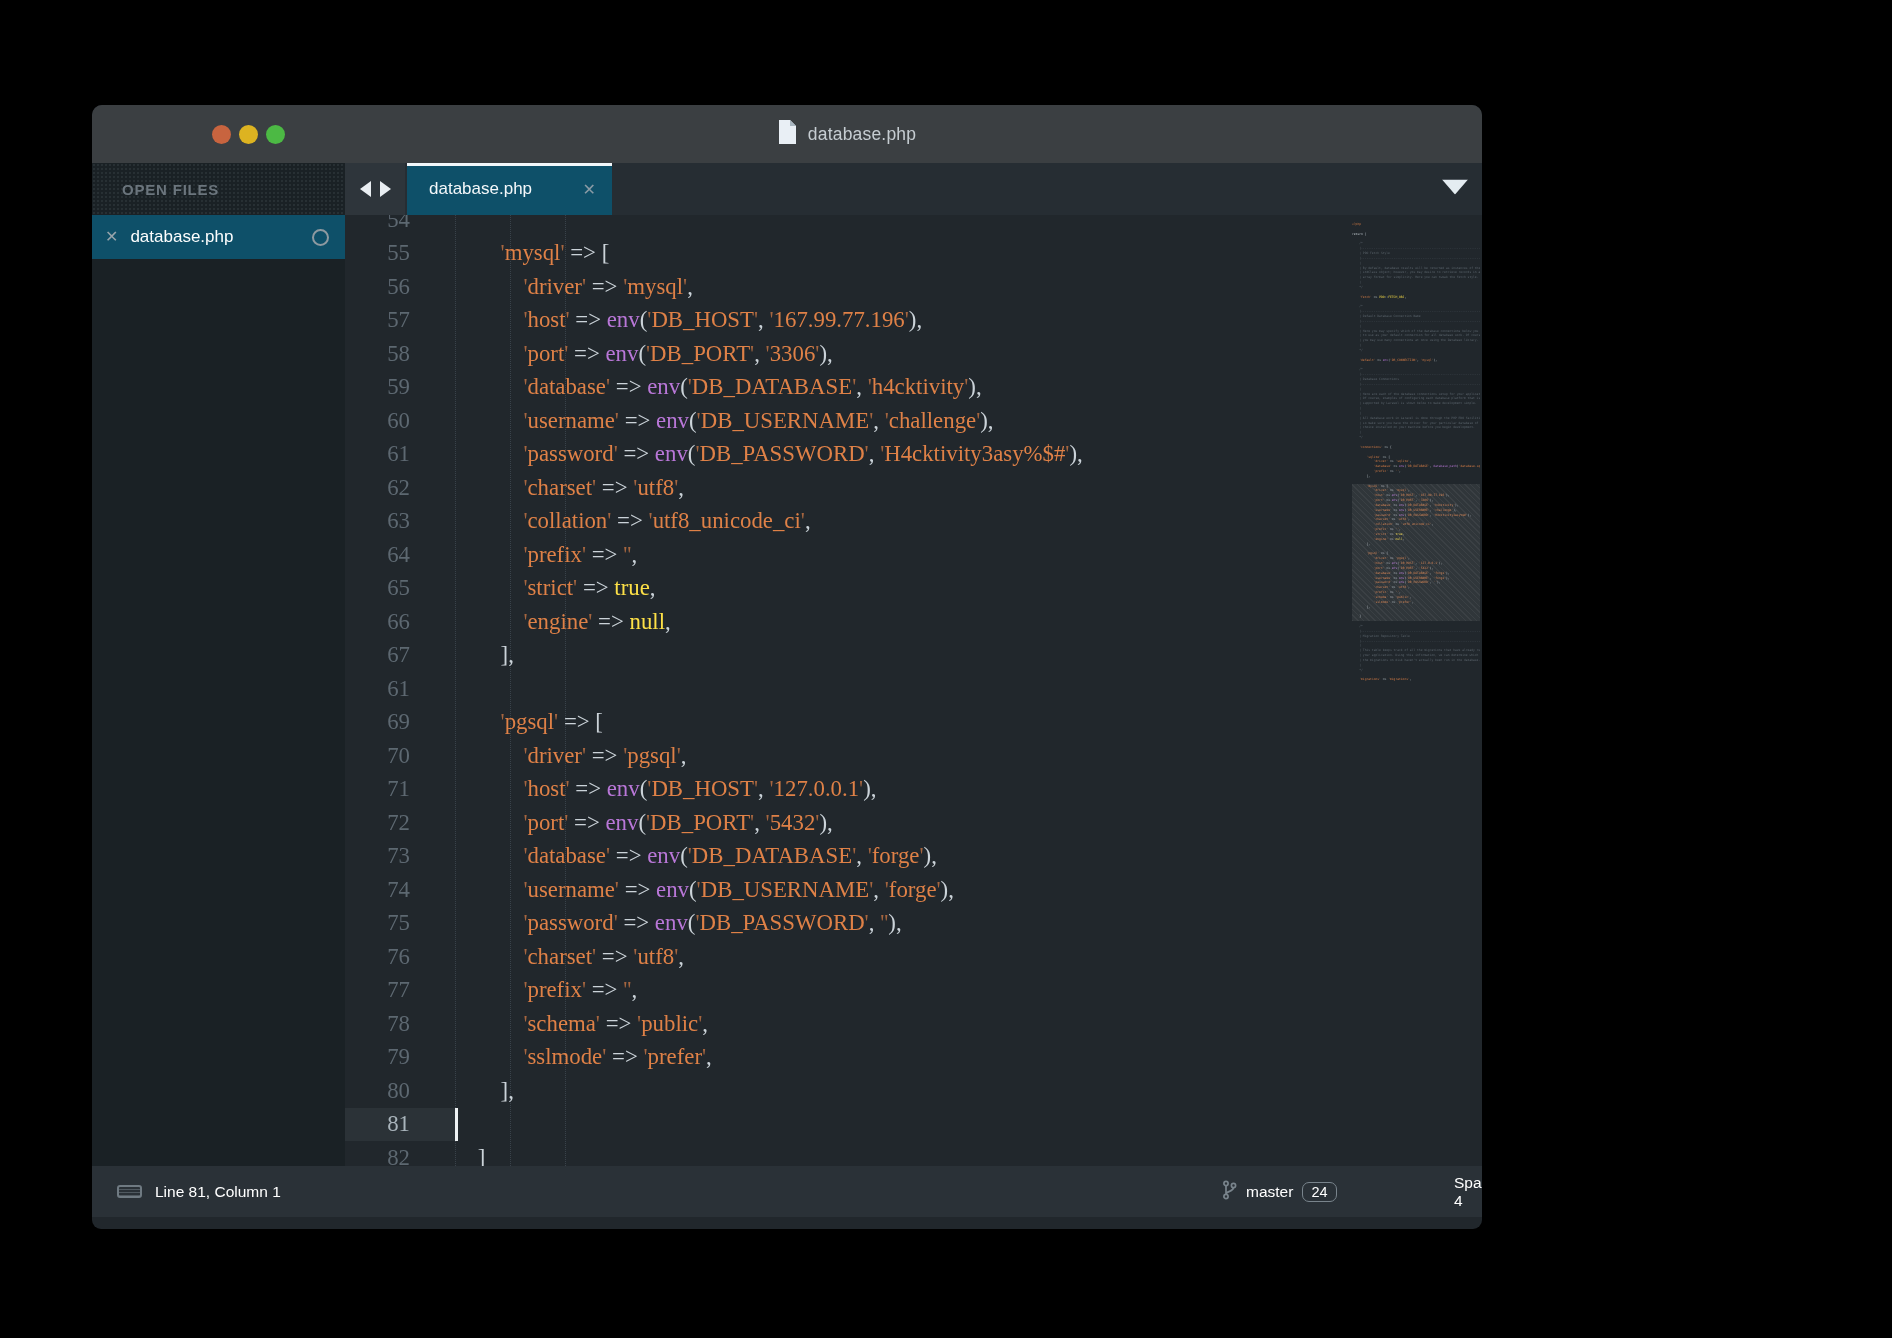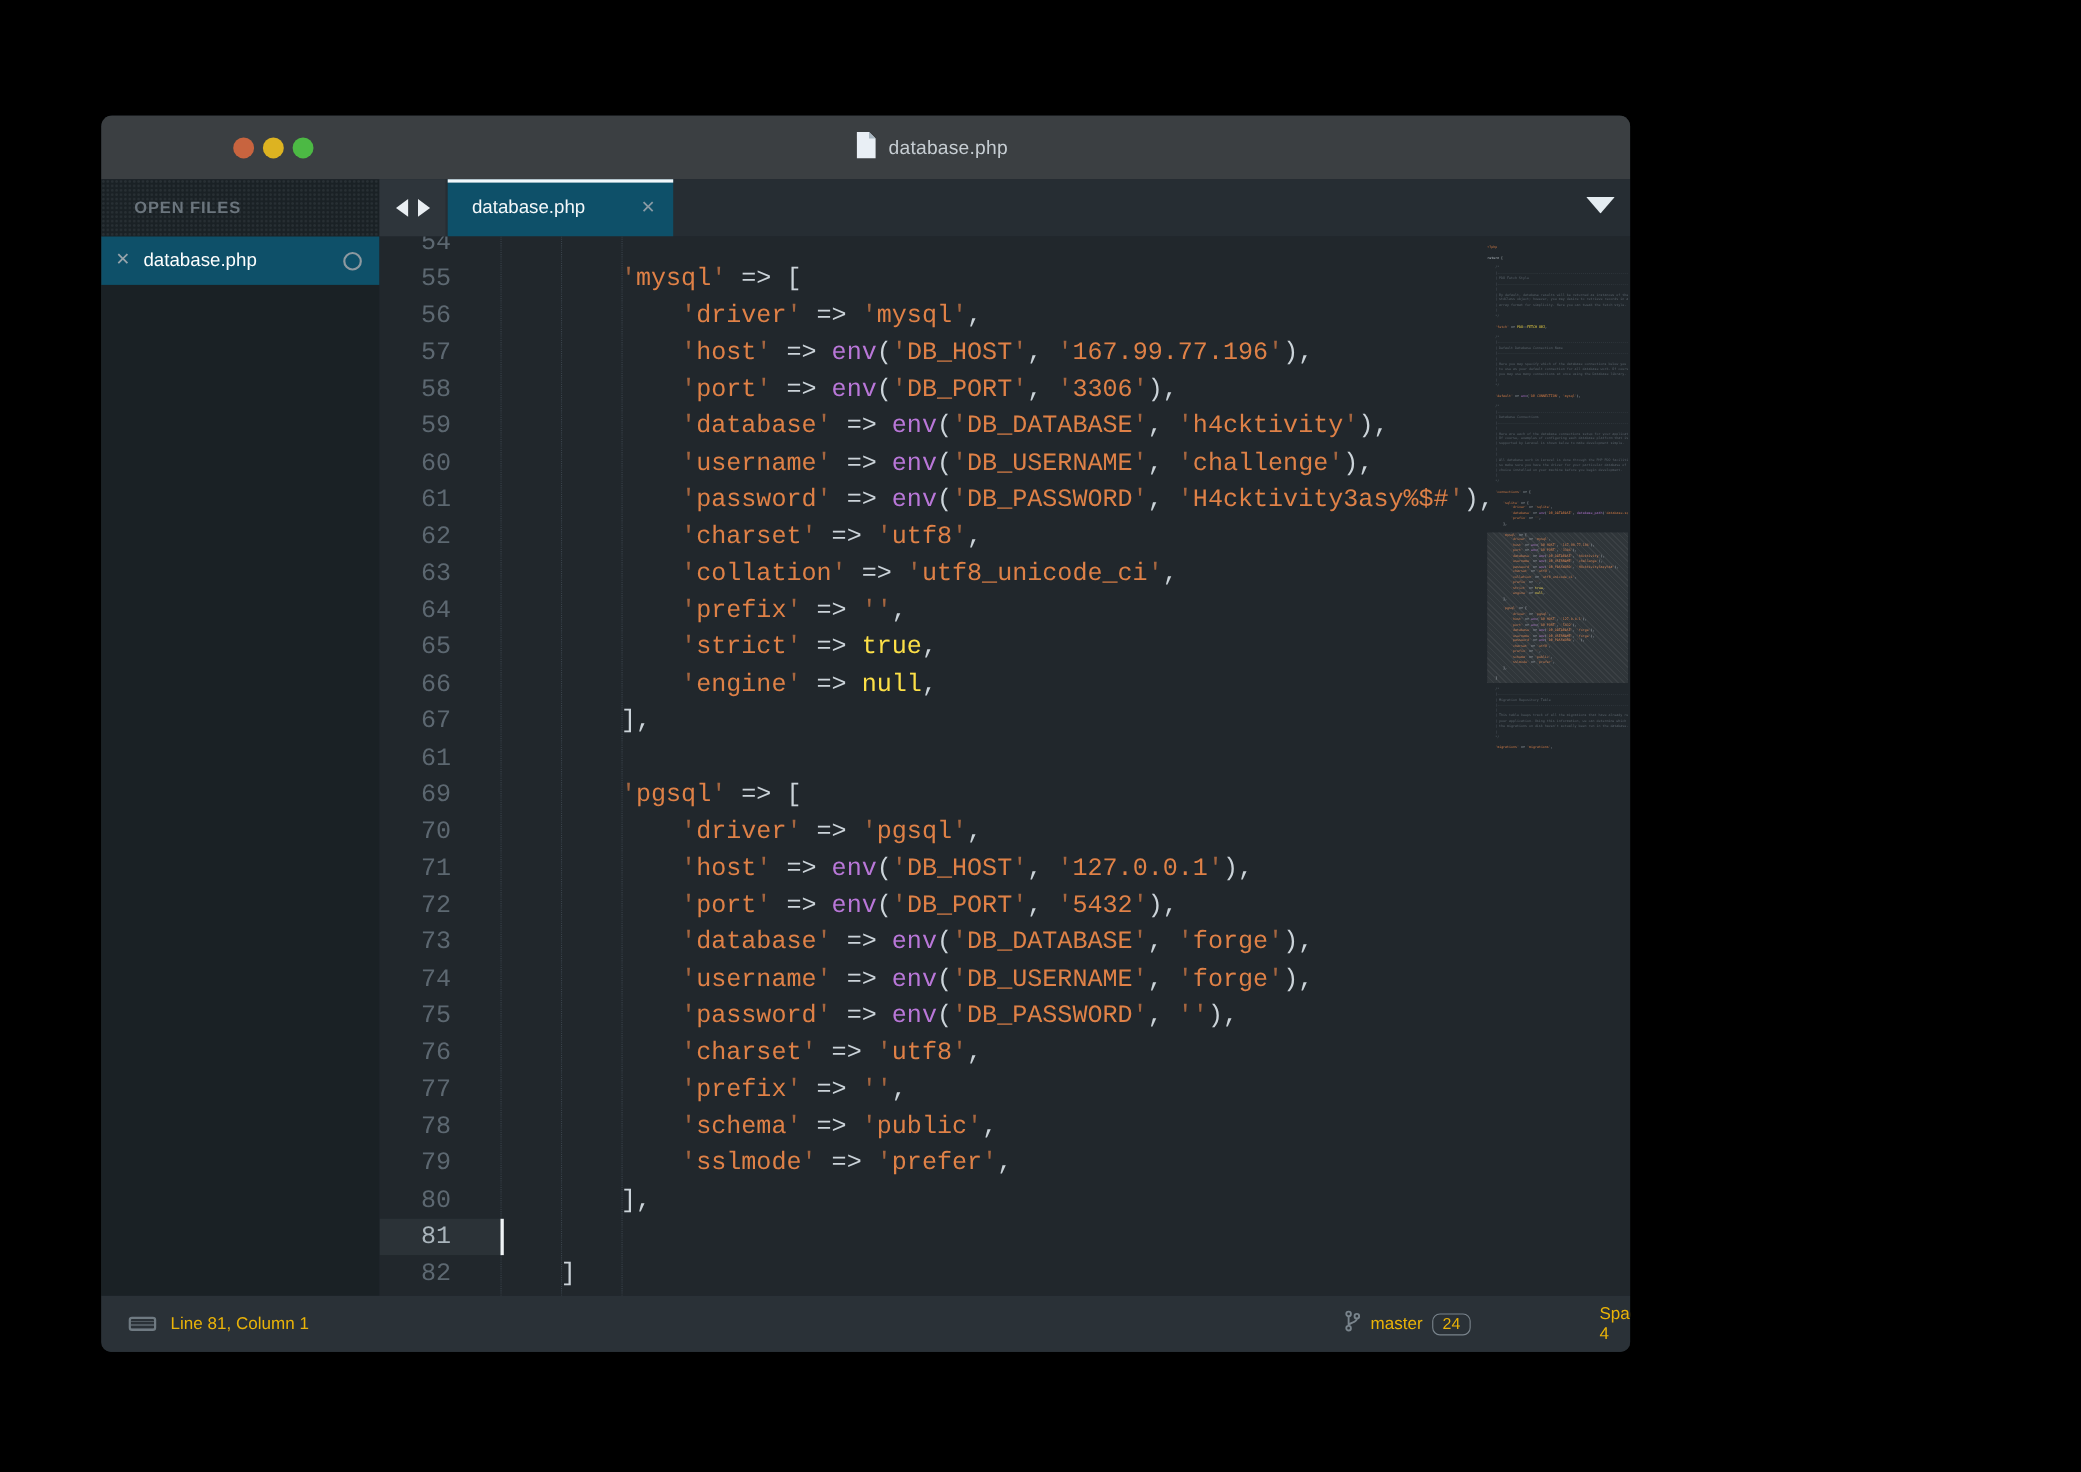--- a/index.html
+++ b/index.html
@@ -35,38 +35,38 @@
     justify-content:space-between;padding:0 16px 0 22px;box-sizing:border-box;}
   .tab::before{content:"";position:absolute;left:0;right:0;top:0;height:3px;background:#f2f7fa;}
   .tab-label{color:#f4f8fa;font-size:17px;}
   .tab-close{color:#8a9ba5;font-size:16px;}
   .tab-overflow{position:absolute;right:14px;top:50%;transform:translateY(-50%);}
 
   
   .editor{position:absolute;left:253px;right:0;top:110px;bottom:51px;background:#21272c;overflow:hidden;}
   .guide{position:absolute;top:0;bottom:0;width:0;border-left:1px dotted #39424a;}
   .lines{position:absolute;left:0;right:0;top:-12px;}
-  .line{height:33.5px;display:flex;align-items:center;font-family:Liberation Mono, monospace;
+  .line{height:33.5px;display:flex;align-items:center;font-family:Liberation Serif, serif;
     font-size:22.8px;white-space:pre;}
   .gut{width:110px;box-sizing:border-box;padding-right:45px;text-align:right;color:#5d6871;flex:none;
     height:100%;display:flex;align-items:center;justify-content:flex-end;}
   .line.active .gut{background:#2b3237;color:#a9b4bb;padding-left:32px;}
   .code{position:relative;height:100%;display:flex;align-items:center;}
   .cursor{position:absolute;left:0;top:0;bottom:0;width:3px;background:#eef2f4;}
   .t-str{color:#df8147;} .t-q{color:#a5653f;} .t-pn{color:#cbd3d9;}
   .t-fn{color:#b977d8;} .t-kw{color:#fde047;} .t-cm{color:#5f6971;}
 
   
   .minimap{position:absolute;top:7px;right:2px;width:128px;overflow:hidden;opacity:.92;}
   .mline{font-family:"DejaVu Sans Mono",monospace;font-size:3px;line-height:4.85px;white-space:pre;height:4.85px;overflow:hidden;}
   .mviewport{position:absolute;right:2px;top:269px;width:128px;height:137px;background:rgba(255,255,255,.07);
     background-image:repeating-linear-gradient(45deg,rgba(255,255,255,.05) 0 1px,transparent 1px 4px);}
 
   
-  .statusbar{position:absolute;left:0;right:0;bottom:0;height:51px;background:#2a3137;color:#eab308;font-size:15.5px;}
+  .statusbar{position:absolute;left:0;right:0;bottom:12px;height:51px;background:#2a3137;color:#ffffff;font-size:15.5px;}
   .sb-left{position:absolute;left:25px;top:0;height:100%;display:flex;align-items:center;gap:13px;}
   .pos-icon{width:25px;height:13px;border:2px solid #6f7a82;border-radius:3px;box-sizing:border-box;
     background:repeating-linear-gradient(0deg,rgba(111,122,130,.55) 0 1px,transparent 1px 3px);}
   .grp{position:absolute;top:0;height:100%;display:flex;align-items:center;gap:9px;}
   .badge{border:1.5px solid #79848c;border-radius:7px;padding:1px 8px;font-size:14.5px;}
 </style>
 </head>
 <body>
 
 <div class="window">

